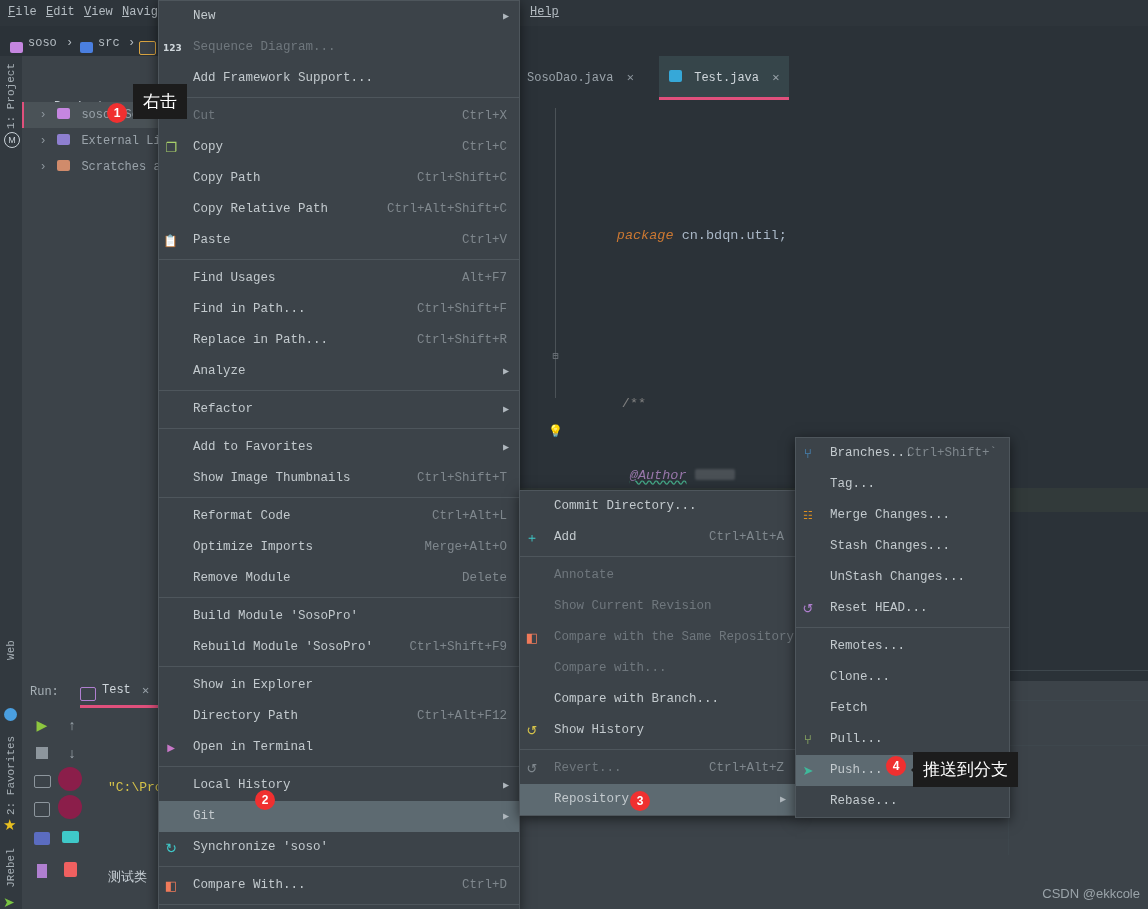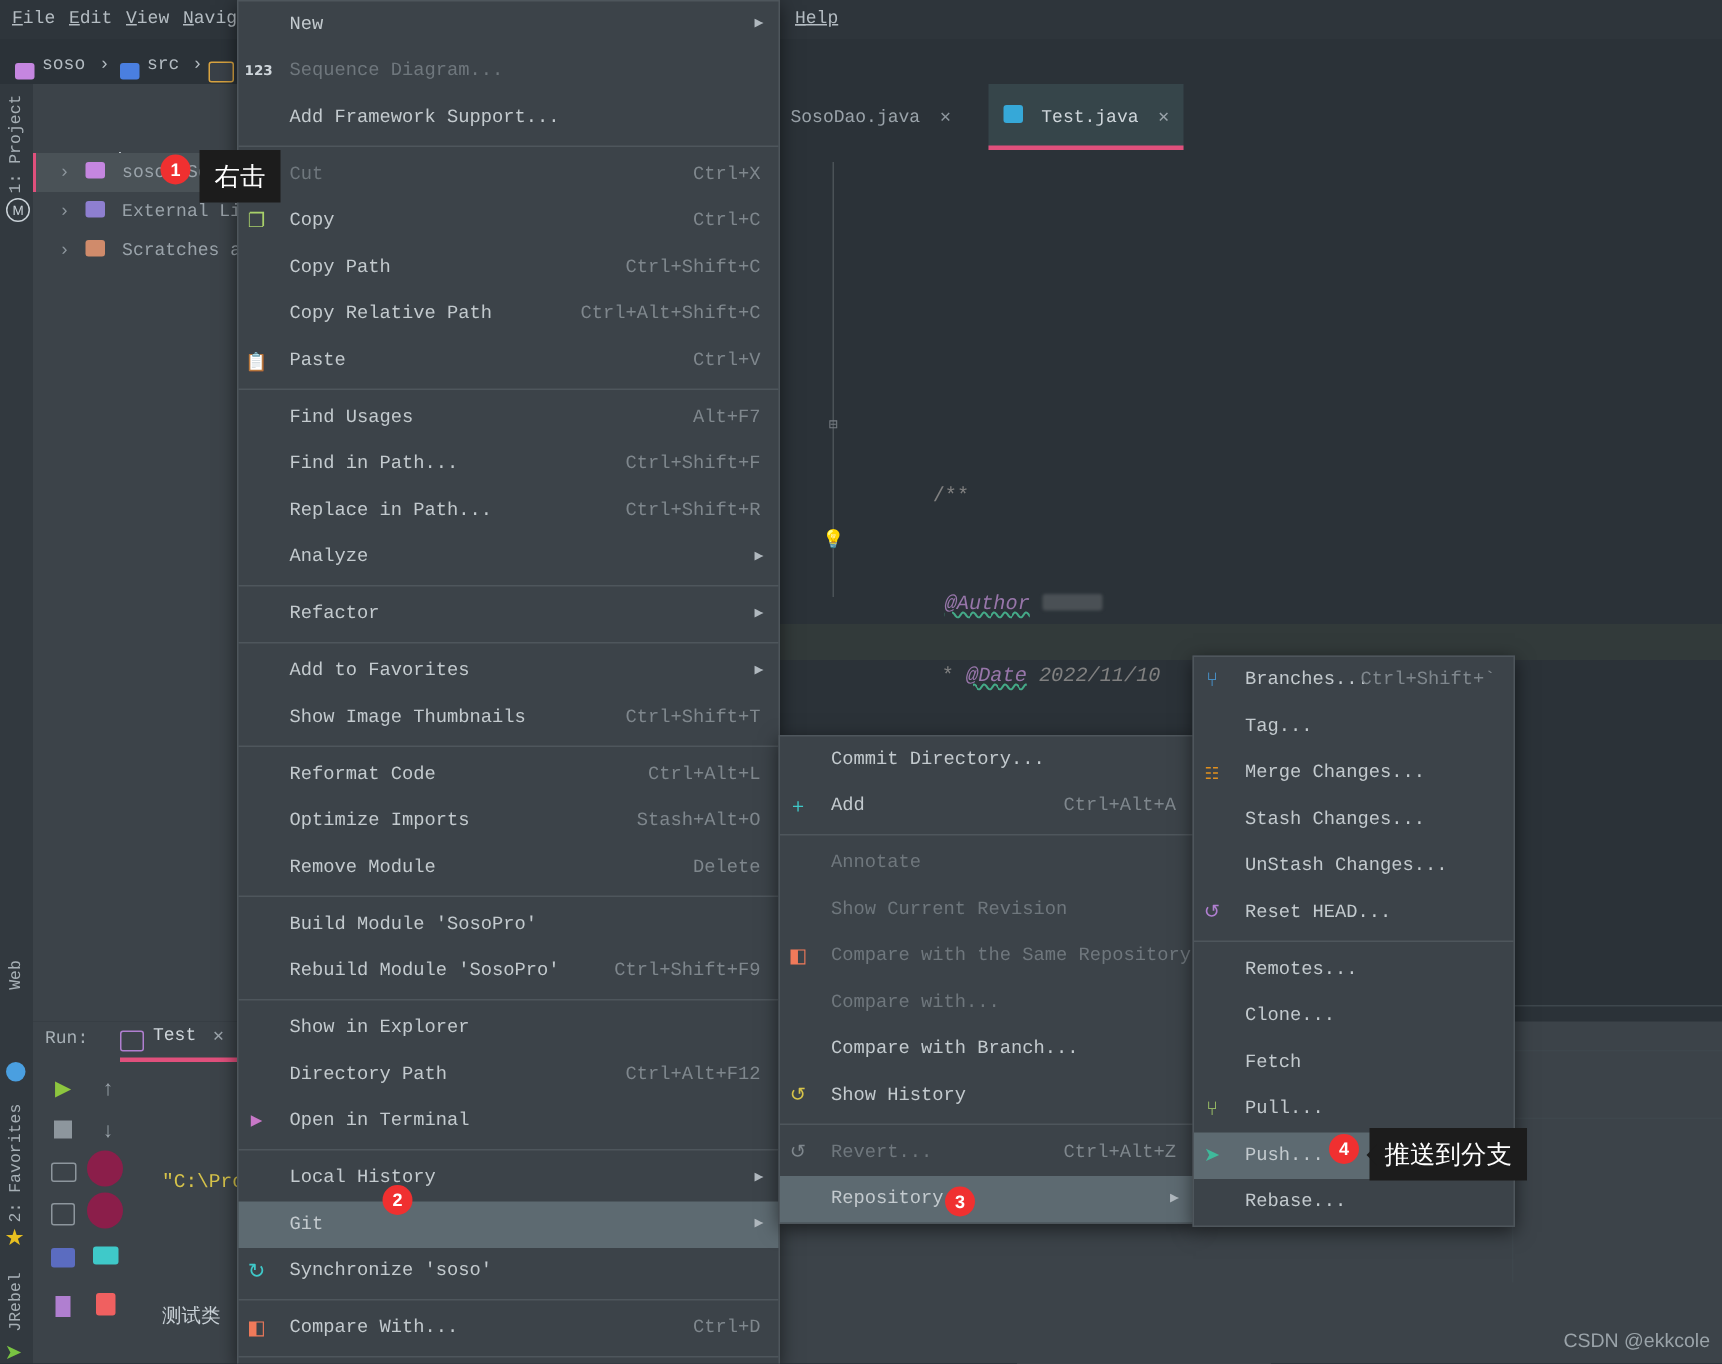--- a/index.html
+++ b/index.html
@@ -177,20 +177,23 @@
       <div class="tab active" style="left:96px;padding:0 10px;margin-left:44px;">
         <span style="display:inline-block;width:13px;height:12px;background:#36a8d8;border-radius:2px;vertical-align:-1px;margin-right:5px;"></span>
         <span>Test.java</span>
         <span style="margin-left:6px;color:#9aa3aa;">✕</span>
       </div>
     </div>
 
     <div class="code">
       <div class="gutterline" style="height:290px;top:4px;"></div>
 
+      <div class="ln">
+        <span style="margin-left:33px;" class="kw">package</span><span class="pkg"> </span><span class="pkg">cn.bdqn.util</span><span class="op">;</span>
+      </div>
       <div class="ln"></div>
       <div class="ln">
         <span class="fold" style="top:7px;">⊟</span>
         <span class="cmt" style="margin-left:38px;">/**</span>
       </div>
       <div class="ln">
         <span class="bulb" style="left:29px;top:4px;">💡</span>
         <span class="tag" style="margin-left:46px;">@Author</span><span> </span><span class="blur"></span>
       </div>
       <div class="ln hl">
@@ -342,21 +345,21 @@
         <span class="mlabel">Show Image Thumbnails</span>
         <span class="mshort">Ctrl+Shift+T</span>
       </div>
       <div class="msep"></div>
       <div class="mrow">
         <span class="mlabel">Reformat Code</span>
         <span class="mshort">Ctrl+Alt+L</span>
       </div>
       <div class="mrow">
         <span class="mlabel">Optimize Imports</span>
-        <span class="mshort">Stash+Alt+O</span>
+        <span class="mshort">Merge+Alt+O</span>
       </div>
       <div class="mrow">
         <span class="mlabel">Remove Module</span>
         <span class="mshort">Delete</span>
       </div>
       <div class="msep"></div>
       <div class="mrow">
         <span class="mlabel">Build Module 'SosoPro'</span>
       </div>
       <div class="mrow">
@@ -483,21 +486,21 @@
       <div class="mrow hi">
         <span class="mico" style="color: rgb(63, 185, 155); font-size: 13px; line-height: 16px; text-align: center; font-family: &quot;DejaVu Sans&quot;, sans-serif;">➤</span>
         <span class="mlabel">Push...</span>
       </div>
       <div class="mrow">
         <span class="mlabel">Rebase...</span>
       </div>
     </div>
 
   <div class="badge" style="left:107px;top:103px;">1</div>
-  <div class="callout" style="left:133px;top:100px;">右击</div>
+  <div class="callout" style="left:133px;top:84px;">右击</div>
 
   <div class="badge" style="left:255px;top:790px;">2</div>
   <div class="badge" style="left:630px;top:791px;">3</div>
   <div class="badge" style="left:886px;top:756px;">4</div>
   <div class="callout tip" style="left:913px;top:752px;">推送到分支</div>
 
   <div class="watermark">CSDN @ekkcole</div>
 </div>
 
 </body></html>

